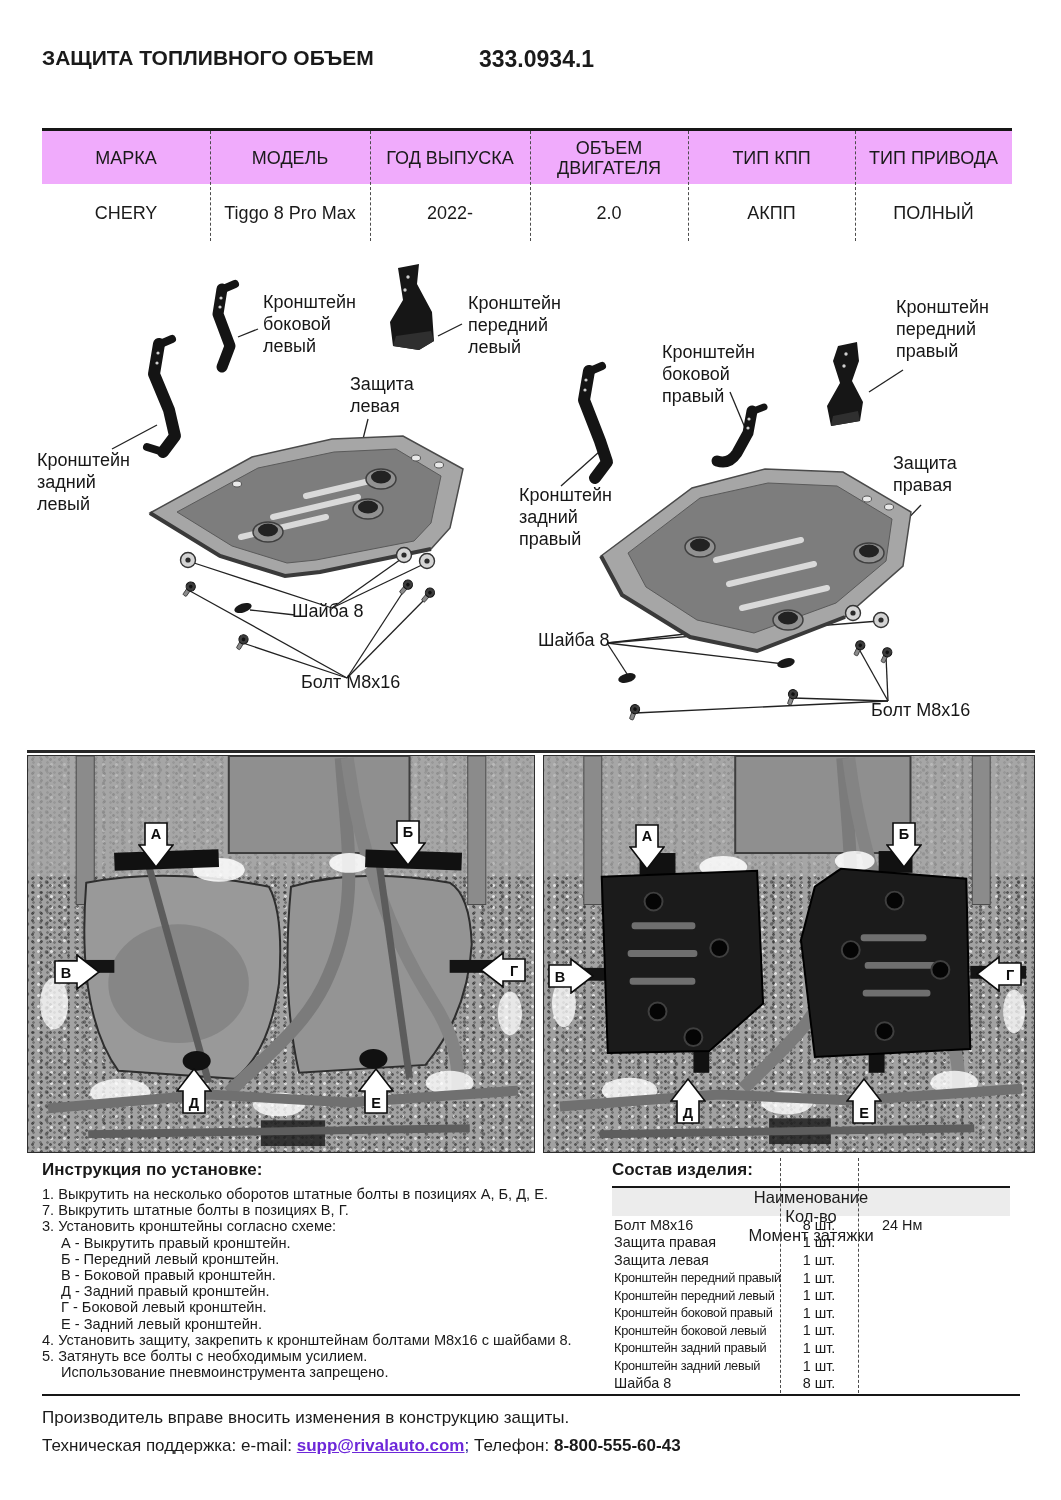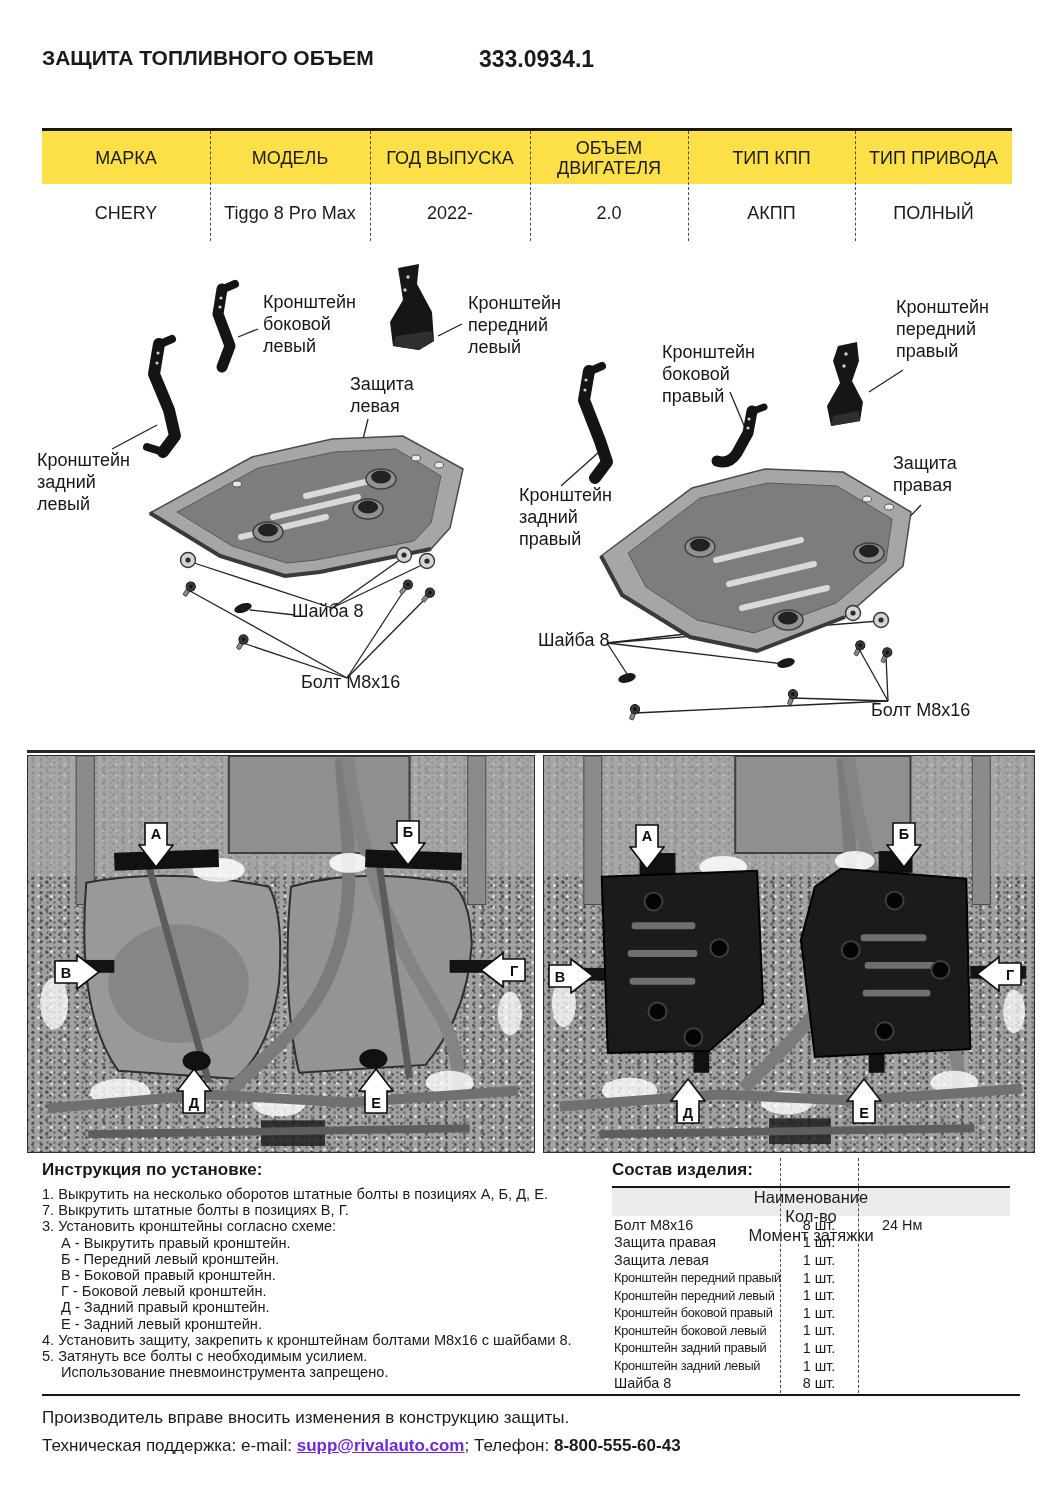--- a/index.html
+++ b/index.html
@@ -6,21 +6,21 @@
   .page{position:relative;width:1061px;height:1500px;background:#fff;overflow:hidden;
         font-family:"Liberation Sans",sans-serif;color:#1a1a1a;}
   
   .title-block{position:absolute;left:42px;top:44px;}
   .title1{font-size:21px;line-height:27px;font-weight:normal;}
   .title2{font-size:21px;line-height:27px;font-weight:bold;}
   .part-number{position:absolute;left:479px;top:46px;font-size:23px;font-weight:bold;}
   
   .spec-table{position:absolute;left:42px;top:128px;width:970px;border-top:3px solid #161616;}
   .spec-row{display:flex;}
-  .spec-head{background:#fde047;height:53px;align-items:center;}
+  .spec-head{background:#f0abfc;height:53px;align-items:center;}
   .spec-vals{height:58px;align-items:center;}
   .spec-cell{text-align:center;font-size:18px;line-height:20px;padding:0 6px;box-sizing:border-box;}
   .c0{width:168px}.c1{width:160px}.c2{width:160px}.c3{width:158px}.c4{width:167px}.c5{width:157px}
   .vdash{position:absolute;width:0;border-left:1.6px dashed #4c4c4c;}
   
   .diagram-art{position:absolute;left:0;top:245px;width:1061px;height:500px;}
   .lbl{position:absolute;font-size:18px;line-height:22px;color:#171717;}
   
   .photos{position:absolute;left:27px;top:750px;width:1008px;border-top:3px solid #282828;
           padding-top:2px;display:flex;gap:8px;}
@@ -404,22 +404,22 @@
   </div>
 
   <div class="sec-title" style="left:42px;top:1160px;">Инструкция по установке:</div>
   <div class="instr">
     <div class="instr-line">1. Выкрутить на несколько оборотов штатные болты в позициях А, Б, Д, Е.</div>
     <div class="instr-line">7. Выкрутить штатные болты в позициях В, Г.</div>
     <div class="instr-line">3. Установить кронштейны согласно схеме:</div>
     <div class="instr-line indent">А - Выкрутить правый кронштейн.</div>
     <div class="instr-line indent">Б - Передний левый кронштейн.</div>
     <div class="instr-line indent">В - Боковой правый кронштейн.</div>
+    <div class="instr-line indent">Д - Задний правый кронштейн.</div>
     <div class="instr-line indent">Г - Боковой левый кронштейн.</div>
-    <div class="instr-line indent">Д - Задний правый кронштейн.</div>
     <div class="instr-line indent">Е - Задний левый кронштейн.</div>
     <div class="instr-line">4. Установить защиту, закрепить к кронштейнам болтами М8х16 с шайбами 8.</div>
     <div class="instr-line">5. Затянуть все болты с необходимым усилием.</div>
     <div class="instr-line indent">Использование пневмоинструмента запрещено.</div>
   </div>
 
   <div class="sec-title" style="left:612px;top:1160px;">Состав изделия:</div>
   <div class="parts-table">
     <div class="p-row p-head">
       <div class="p-cell pc0">Наименование</div>

